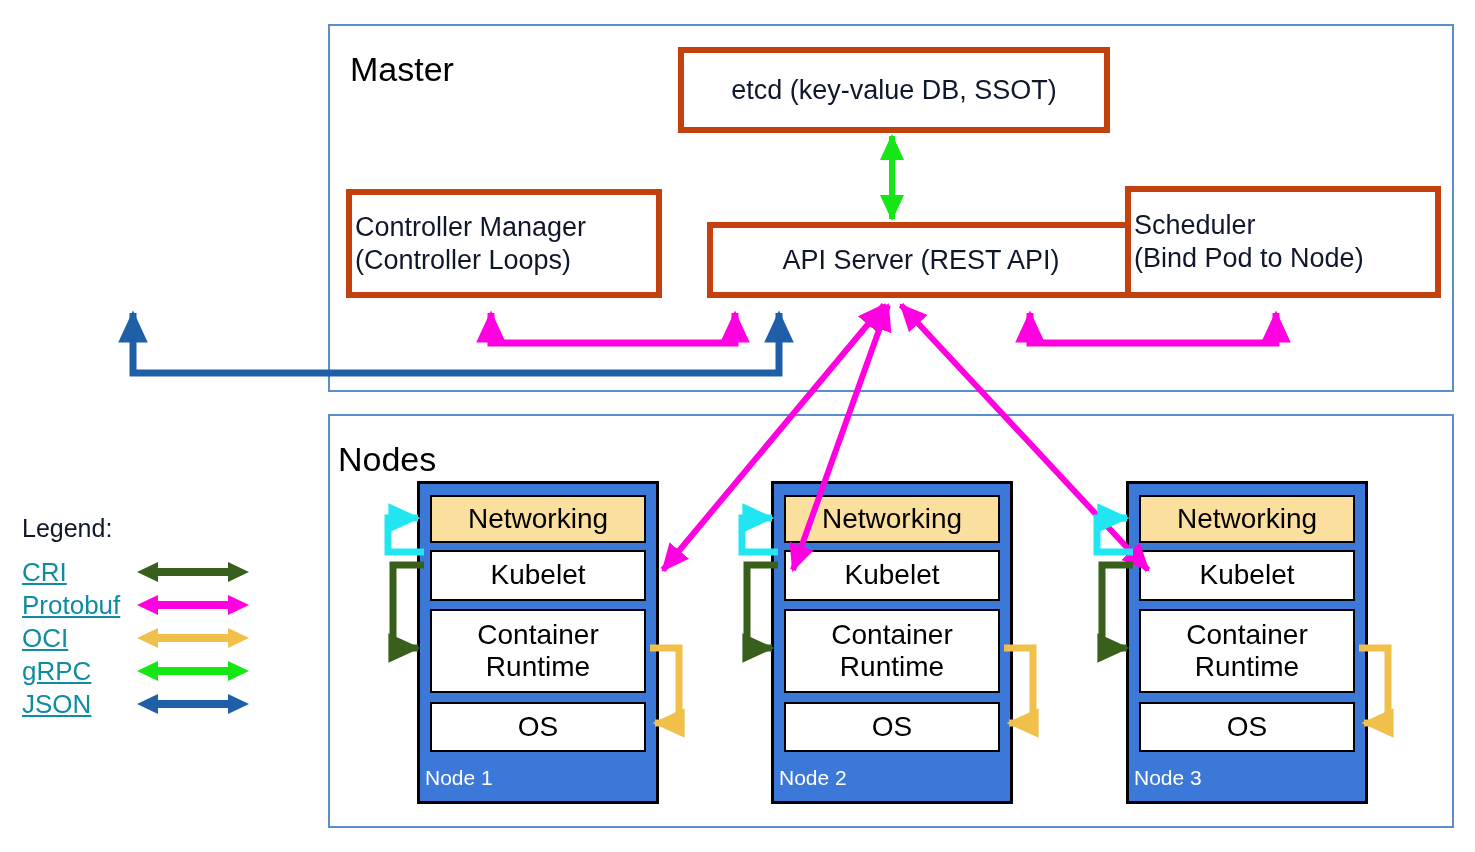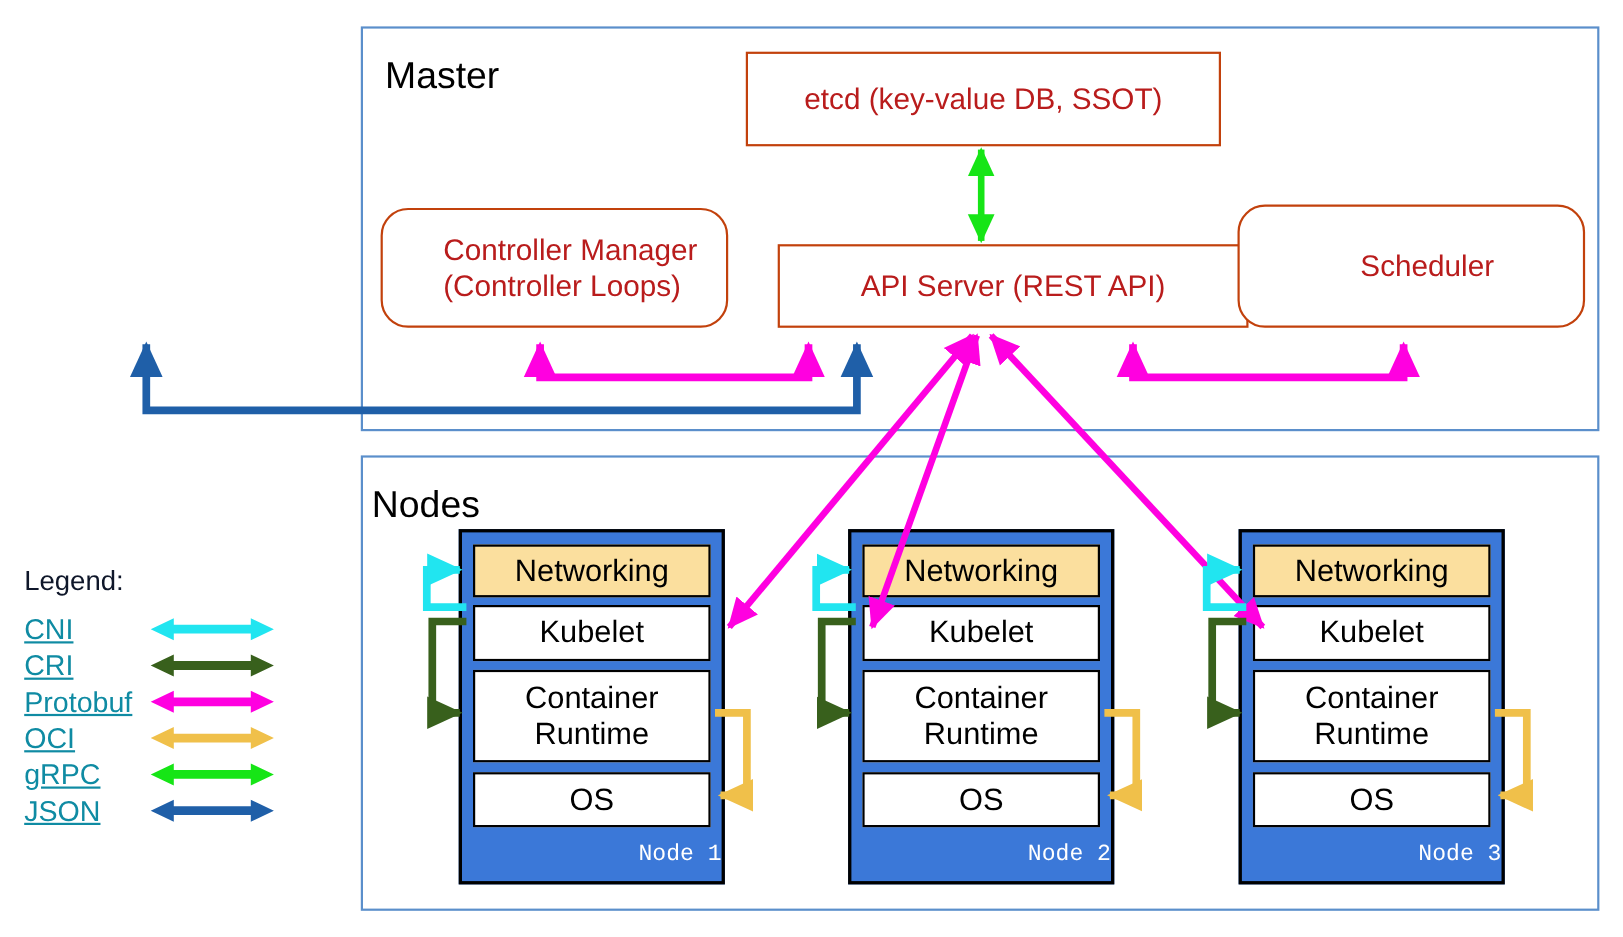--- a/index.html
+++ b/index.html
@@ -39,37 +39,36 @@
     position: absolute;
     font-size: 34px;
     color: #000000;
     white-space: nowrap;
     z-index: 2;
   }
 
   
   .mbox {
     position: absolute;
-    border: 2px solid #c2410c;
+    border: 6px solid #c2410c;
     background: #ffffff;
     box-sizing: border-box;
     display: flex;
     align-items: center;
     justify-content: center;
     text-align: center;
     font-size: 27px;
     line-height: 1.22;
-    color: #b91c1c;
+    color: #0f172a;
     z-index: 3;
   }
   .mbox.left-align {
-    justify-content: center;
+    justify-content: flex-start;
     text-align: left;
-    padding-left: 29px;
-    border-radius: 25px;
+    padding-left: 3px;
   }
 
   
   .user-wrap {
     position: absolute;
     z-index: 3;
     text-align: center;
   }
   .user-icon { display: block; }
   .user-label {
@@ -100,27 +99,26 @@
     text-align: center;
     font-size: 28px;
     line-height: 1.16;
     color: #000000;
   }
   .node-layer.networking {
     background: #fbdf9e;
   }
   .node-name {
     position: absolute;
-    left: 16px;
+    left: 5px;
     right: 0;
-    text-align: right;
+    text-align: left;
     color: #ffffff;
     font-size: 21px;
     line-height: 1;
-    font-family: Liberation Mono, monospace;
   }
 
   
   .legend {
     position: absolute;
     z-index: 4;
   }
   .legend-title {
     font-size: 25px;
     color: #0f172a;
@@ -248,20 +246,21 @@
     </span>
   </div>
 
   <div class="mbox" style="left:707px; top:222px; width:428px; height:76px;">
     <span>API Server (REST API)</span>
   </div>
 
   <div class="mbox left-align" style="left:1125px; top:186px; width:316px; height:112px;">
     <span>
       <span>Scheduler</span><br>
+      <span>(Bind Pod to Node)</span>
     </span>
   </div>
 
   <div class="group-frame" style="left:328px; top:414px; width:1126px; height:414px;"></div>
   <div class="group-title" style="left:338px; top:440px;">Nodes</div>
 
   <div class="node-card" style="left:417px; top:481px; width:242px; height:323px;">
     <div class="node-layer networking" style="top:11px; height:48px;">
       <span>Networking</span>
     </div>
@@ -314,26 +313,20 @@
     </div>
     <div class="node-layer" style="top:218px; height:50px;">
       <span>OS</span>
     </div>
     <div class="node-name" style="top:283px;">Node 3</div>
   </div>
 
   <div class="legend" style="left:22px; top:516px;">
     <div class="legend-title">Legend:</div>
 
-    <div class="legend-row">
-      <span class="legend-label">CNI</span>
-      <svg class="legend-arrow" viewBox="0 0 118 26">
-        <path d="M3,13 L24,3 L24,9 L94,9 L94,3 L115,13 L94,23 L94,17 L24,17 L24,23 Z" fill="#21e5f0"></path>
-      </svg>
-    </div>
 
     <div class="legend-row">
       <span class="legend-label">CRI</span>
       <svg class="legend-arrow" viewBox="0 0 118 26">
         <path d="M3,13 L24,3 L24,9 L94,9 L94,3 L115,13 L94,23 L94,17 L24,17 L24,23 Z" fill="#38601c"></path>
       </svg>
     </div>
 
     <div class="legend-row">
       <span class="legend-label">Protobuf</span>

